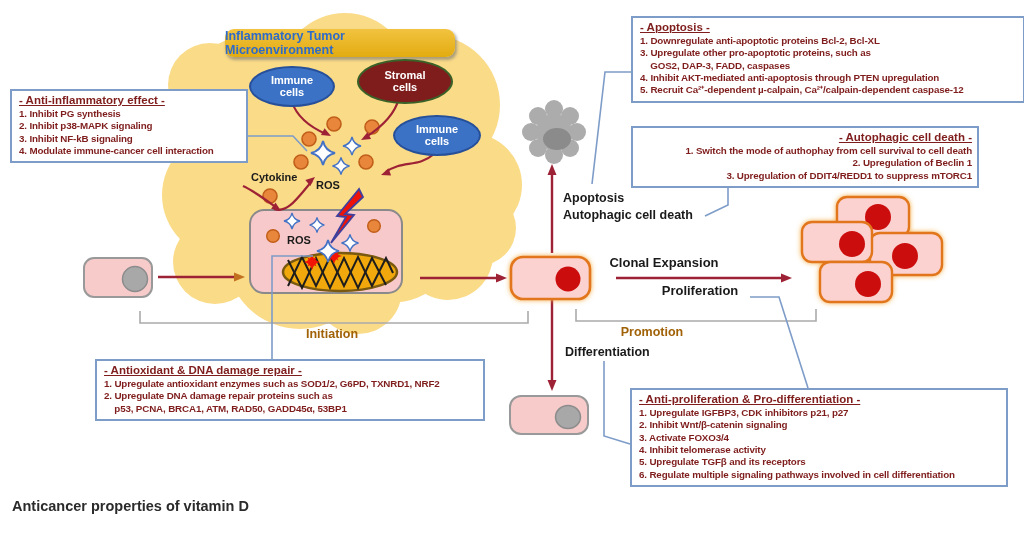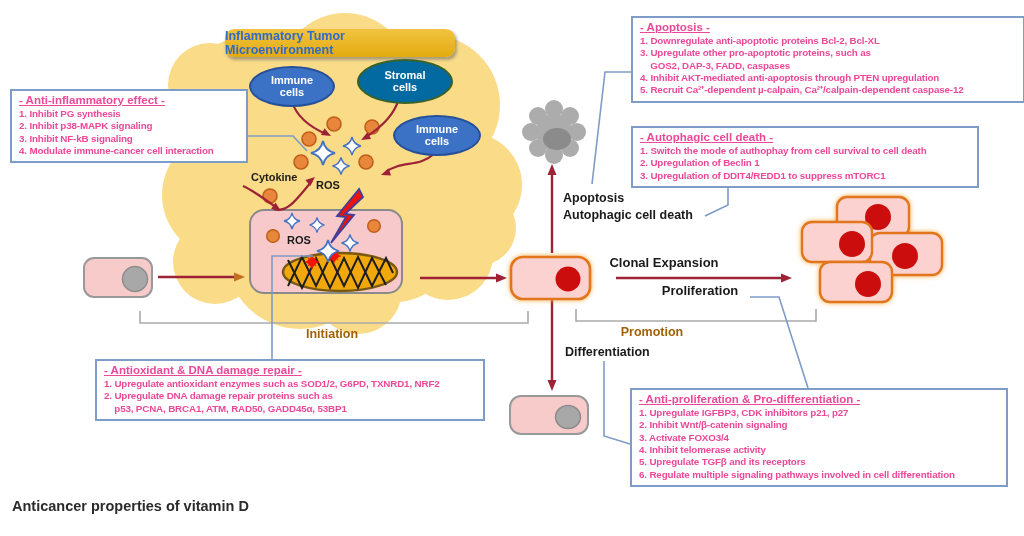--- a/index.html
+++ b/index.html
@@ -1,20 +1,20 @@
 <!DOCTYPE html>
 <html><head>
 <meta charset="utf-8">
 <style>
   html,body{margin:0;padding:0;background:#fff;}
   .stage{position:relative;width:1024px;height:536px;background:#fff;overflow:hidden;
          font-family:"Liberation Sans",sans-serif;}
   svg.layer{position:absolute;left:0;top:0;z-index:1;}
   .box{position:absolute;background:#fff;border:2px solid #7E9CC8;padding:3px 5px 4px 7px;
-       color:#ec4899;z-index:3;}
+       color:#7f1d1d;z-index:3;}
   .box-title{font-size:11.5px;font-weight:bold;text-decoration:underline;margin-bottom:2px;
        white-space:nowrap;}
   .box-item{font-size:9.8px;font-weight:bold;line-height:1.26;white-space:pre-wrap;
        letter-spacing:-0.15px;}
   .lbl{position:absolute;font-weight:bold;color:#1a1a1a;white-space:nowrap;z-index:4;}
   .lbl.center{transform:translateX(-50%);}
   .lbl.gray{color:#a16207;}
   .ell{position:absolute;border-radius:50%;display:flex;align-items:center;justify-content:center;
        text-align:center;color:#fff;font-weight:bold;font-size:11px;line-height:1.08;
        white-space:pre-line;z-index:4;}
@@ -184,21 +184,21 @@
       <path d="M705,216 L728,205 L728,187"></path>
       <path d="M750,297 L779,297 L808,388"></path>
       <path d="M604,361 L604,436 L630,444"></path>
     </g>
   </svg>
 
   <div class="banner">Inflammatory Tumor Microenvironment</div>
 
   <div class="ell" style="left:249px;top:66px;width:82px;height:37px;background:#3B72C5;border:2px solid #27509A;">Immune
 cells</div>
-  <div class="ell" style="left:357px;top:59px;width:92px;height:41px;background:#0369a1;border:2px solid #3A6128;">Stromal
+  <div class="ell" style="left:357px;top:59px;width:92px;height:41px;background:#7f1d1d;border:2px solid #3A6128;">Stromal
 cells</div>
   <div class="ell" style="left:393px;top:115px;width:84px;height:37px;background:#3B72C5;border:2px solid #27509A;">Immune
 cells</div>
 
   <div class="lbl" style="left:251px;top:171px;font-size:11px;">Cytokine</div>
   <div class="lbl" style="left:316px;top:179px;font-size:11px;">ROS</div>
   <div class="lbl" style="left:287px;top:234px;font-size:11px;">ROS</div>
 
   <div class="lbl" style="left:563px;top:191px;font-size:12.5px;">Apoptosis</div>
   <div class="lbl" style="left:563px;top:208px;font-size:12.5px;">Autophagic cell death</div>
@@ -218,21 +218,21 @@
 
   <div class="box" style="left:631px;top:16px;width:378px;">
     <div class="box-title">- Apoptosis -</div>
     <div class="box-item">1. Downregulate anti-apoptotic proteins Bcl-2, Bcl-XL</div>
     <div class="box-item">3. Upregulate other pro-apoptotic proteins, such as
     GOS2, DAP-3, FADD, caspases</div>
     <div class="box-item">4. Inhibit AKT-mediated anti-apoptosis through PTEN upregulation</div>
     <div class="box-item">5. Recruit Ca²⁺-dependent µ-calpain, Ca²⁺/calpain-dependent caspase-12</div>
   </div>
 
-  <div class="box" style="left:631px;top:126px;width:332px;">
+  <div class="box" style="left:631px;top:126px;width:332px;text-align:right;">
     <div class="box-title">- Autophagic cell death -</div>
     <div class="box-item">1. Switch the mode of authophay from cell survival to cell death</div>
     <div class="box-item">2. Upregulation of Beclin 1</div>
     <div class="box-item">3. Upregulation of DDIT4/REDD1 to suppress mTORC1</div>
   </div>
 
   <div class="box" style="left:95px;top:359px;width:374px;">
     <div class="box-title">- Antioxidant &amp; DNA damage repair -</div>
     <div class="box-item">1. Upregulate antioxidant enzymes such as SOD1/2, G6PD, TXNRD1, NRF2</div>
     <div class="box-item">2. Upregulate DNA damage repair proteins such as

